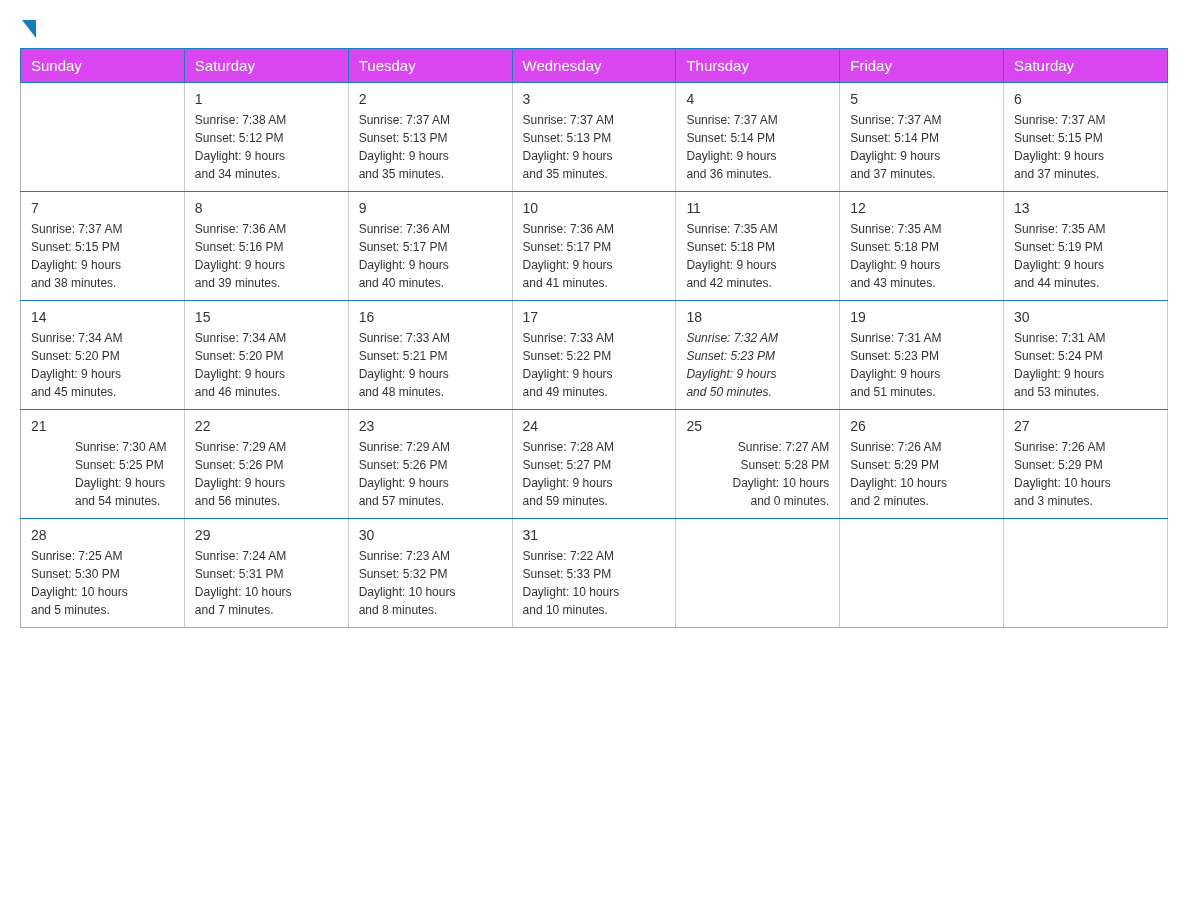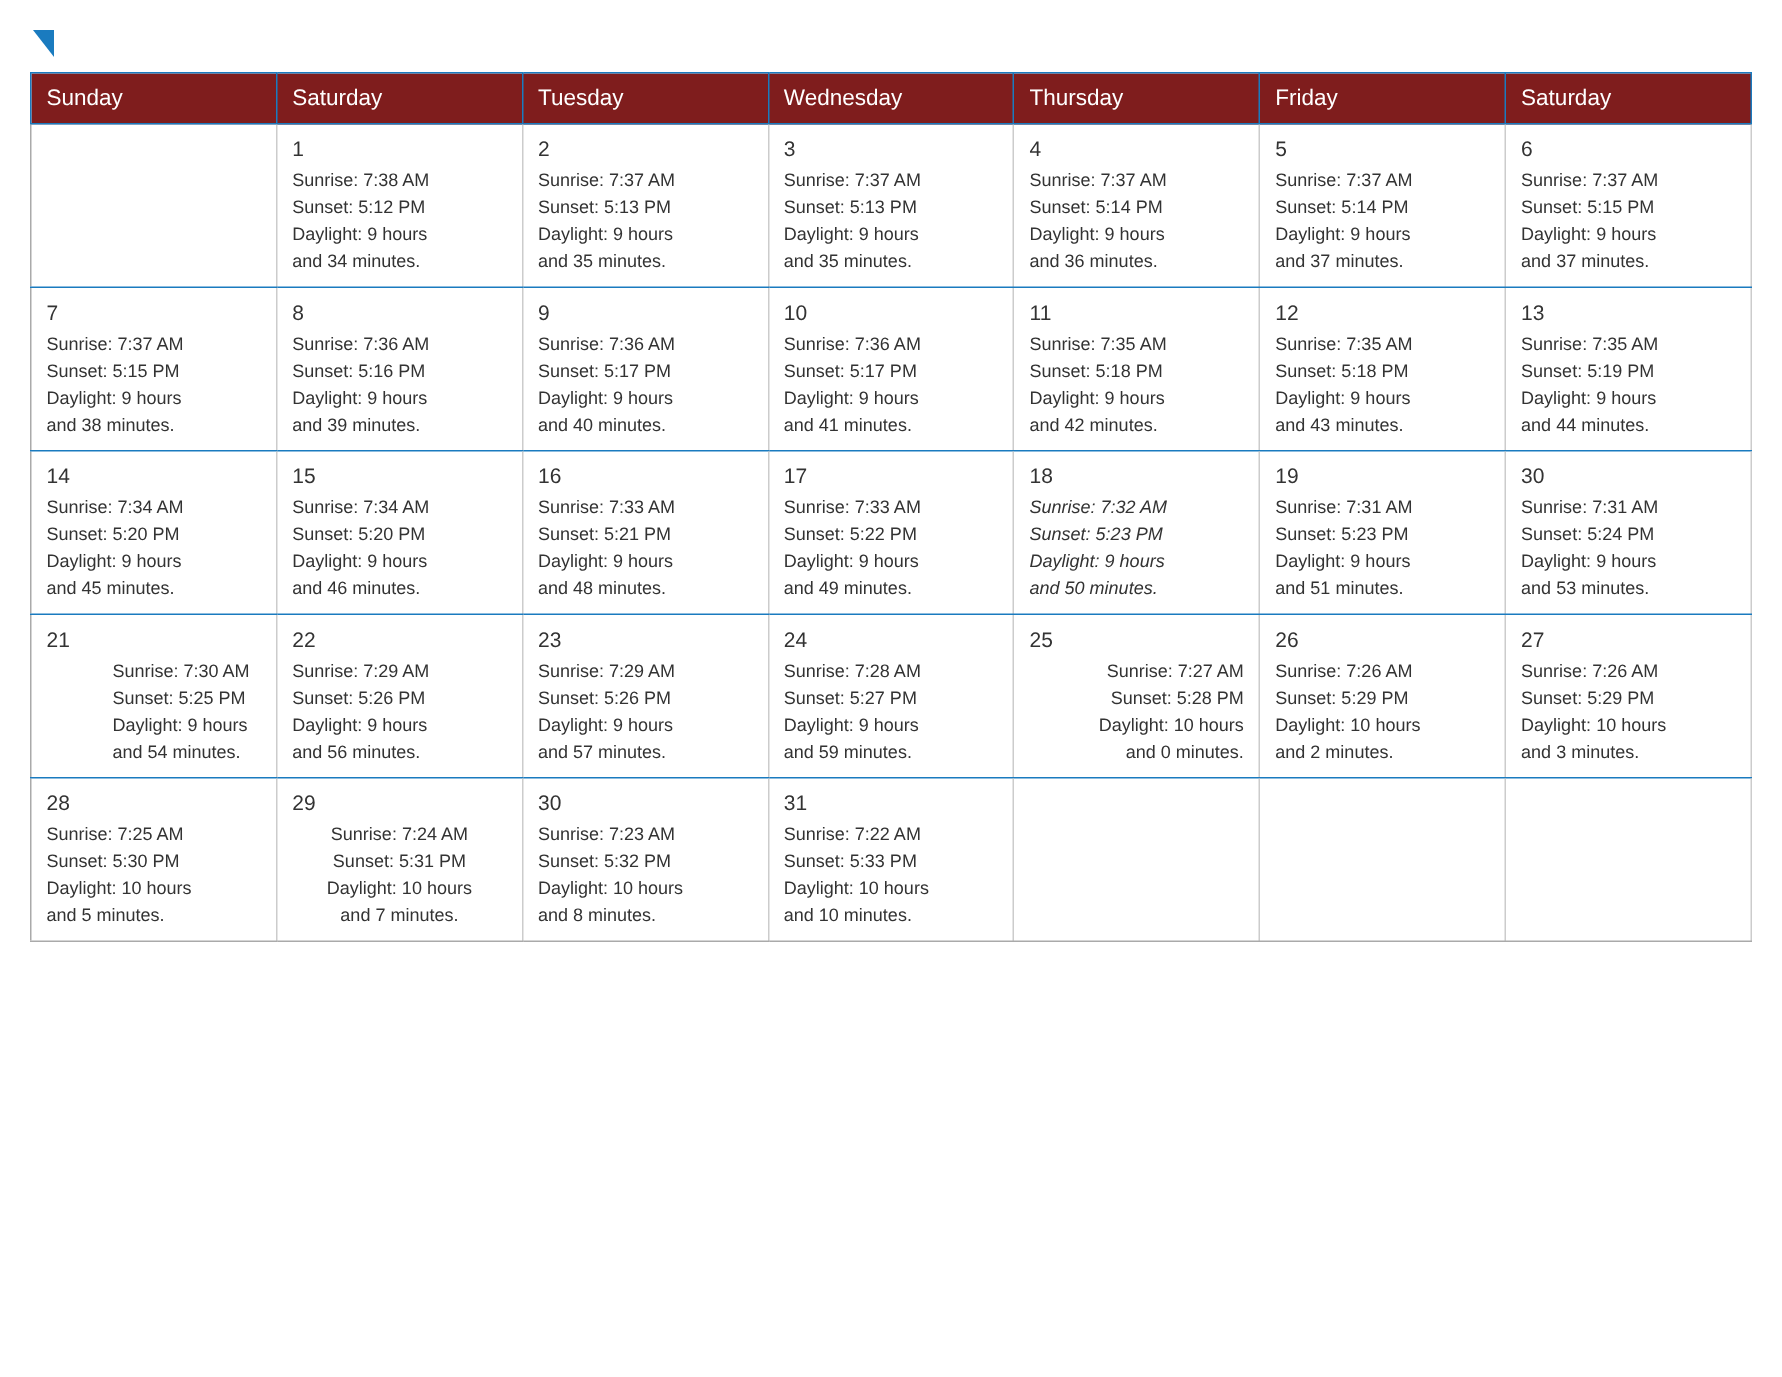--- a/index.html
+++ b/index.html
@@ -55,21 +55,21 @@
       font-size: 20px;
       color: #555;
       margin-top: 4px;
     }
     .calendar {
       width: 100%;
       border-collapse: collapse;
       border: 1px solid #aaa;
     }
     .calendar th {
-      background-color: #7f1d1d;
+      background-color: #d946ef;
       color: #fff;
       font-size: 15px;
       font-weight: normal;
       padding: 8px 10px;
       text-align: left;
       border: 1px solid #1a7bbf;
     }
     .calendar td {
       vertical-align: top;
       padding: 8px 10px;
@@ -329,21 +329,21 @@
       <tr>
         <td>
           <span class="day-num">28</span>
           <div class="day-info" style="white-space: pre-line;">Sunrise: 7:25 AM
 Sunset: 5:30 PM
 Daylight: 10 hours
 and 5 minutes.</div>
         </td>
         <td>
           <span class="day-num">29</span>
-          <div class="day-info" style="white-space: pre-line; text-align: center;">Sunrise: 7:24 AM
+          <div class="day-info" style="white-space: pre-line;">Sunrise: 7:24 AM
 Sunset: 5:31 PM
 Daylight: 10 hours
 and 7 minutes.</div>
         </td>
         <td>
           <span class="day-num">30</span>
           <div class="day-info" style="white-space: pre-line;">Sunrise: 7:23 AM
 Sunset: 5:32 PM
 Daylight: 10 hours
 and 8 minutes.</div>

